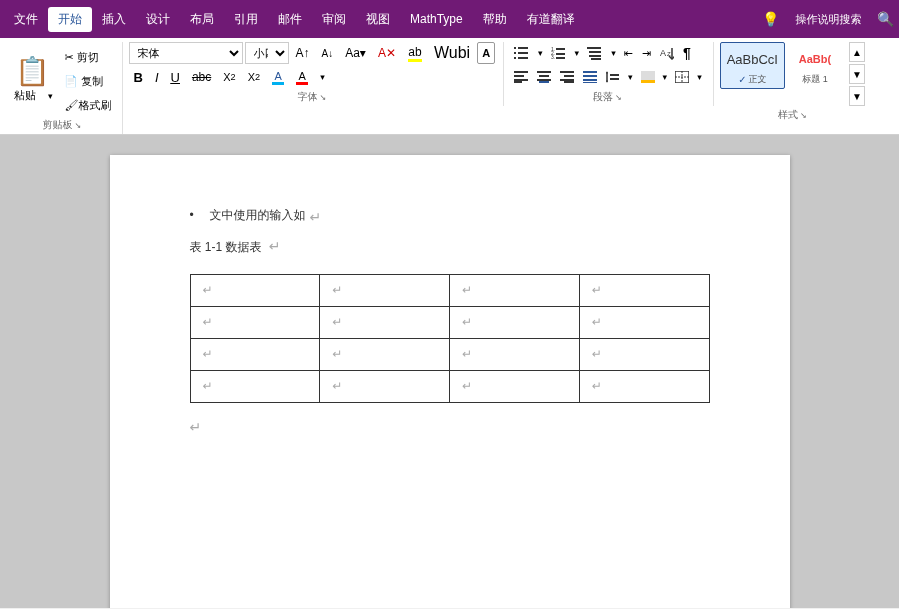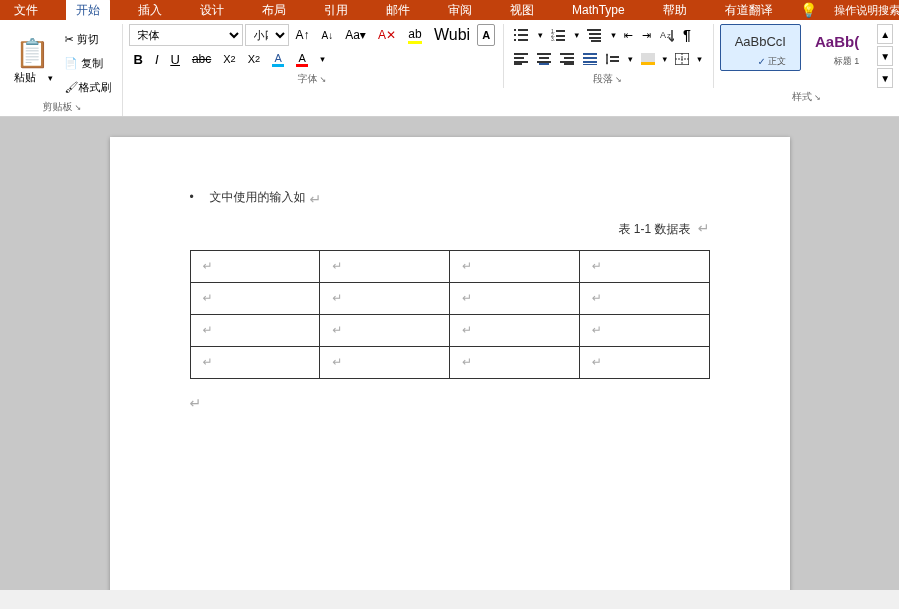--- a/index.html
+++ b/index.html
@@ -1,26 +1,26 @@
 <!DOCTYPE html>
 <html><head>
   <meta charset="utf-8">
   <style>
     * { margin: 0; padding: 0; box-sizing: border-box; }
     body { font-family: 'Microsoft YaHei', SimSun, Arial, sans-serif; font-size: 12px; background: #f0f0f0; overflow: hidden; }
 
     
     .menu-bar {
-      background: #c2410c;
+      background: #701a75;
       color: white;
-      height: 20px;
+      height: 38px;
       display: flex;
       align-items: center;
       padding: 0 4px;
-      gap: 18px;
+      gap: 0;
     }
     .menu-item {
       padding: 4px 10px;
       cursor: pointer;
       border-radius: 3px;
       font-size: 12px;
       white-space: nowrap;
     }
     .menu-item.active {
       background: white;
@@ -175,22 +175,22 @@
       align-items: flex-start;
     }
 
     .para-mark {
       color: #aaa;
       font-size: 14px;
       margin-left: 4px;
     }
 
     .table-caption {
-      text-align: right;
-      margin-bottom: 12px;
+      text-align: left;
+      margin-bottom: 18px;
       font-size: 12px;
     }
 
     .data-table {
       border-collapse: collapse;
       width: 100%;
       margin-bottom: 12px;
     }
     .data-table td {
       border: 1px solid #333;
@@ -295,22 +295,22 @@
     }
 
     .styles-area {
       display: flex;
       align-items: center;
     }
 
     .style-box {
       display: flex;
       flex-direction: column;
-      align-items: flex-end;
-      padding: 2px 14px;
+      align-items: center;
+      padding: 2px 6px;
       min-width: 60px;
       cursor: pointer;
       border-radius: 2px;
     }
     .style-box.selected { border: 1px solid #2b579a; background: #ddeeff; }
     .style-box-preview {
       font-size: 14px;
       height: 28px;
       display: flex;
       align-items: center;
@@ -549,21 +549,21 @@
             <div class="style-box-preview">
               <span style="font-size:13px; color:#333;">AaBbCcI</span>
             </div>
             <div style="display:flex;align-items:center;gap:2px;">
               <span style="color:#2b579a;font-size:10px;">✓</span>
               <span class="style-box-label">正文</span>
             </div>
           </div>
           <div class="style-box">
             <div class="style-box-preview">
-              <span style="font-size:15px; color:#701a75; font-weight:bold;">AaBb(</span>
+              <span style="font-size:11px; color:#ef4444; font-weight:bold;">AaBb(</span>
             </div>
             <div class="style-box-label">标题 1</div>
           </div>
         </div>
         <div class="styles-scroll">
           <div class="styles-scroll-btn">▲</div>
           <div class="styles-scroll-btn">▼</div>
           <div class="styles-scroll-btn">▼</div>
         </div>
       </div>

